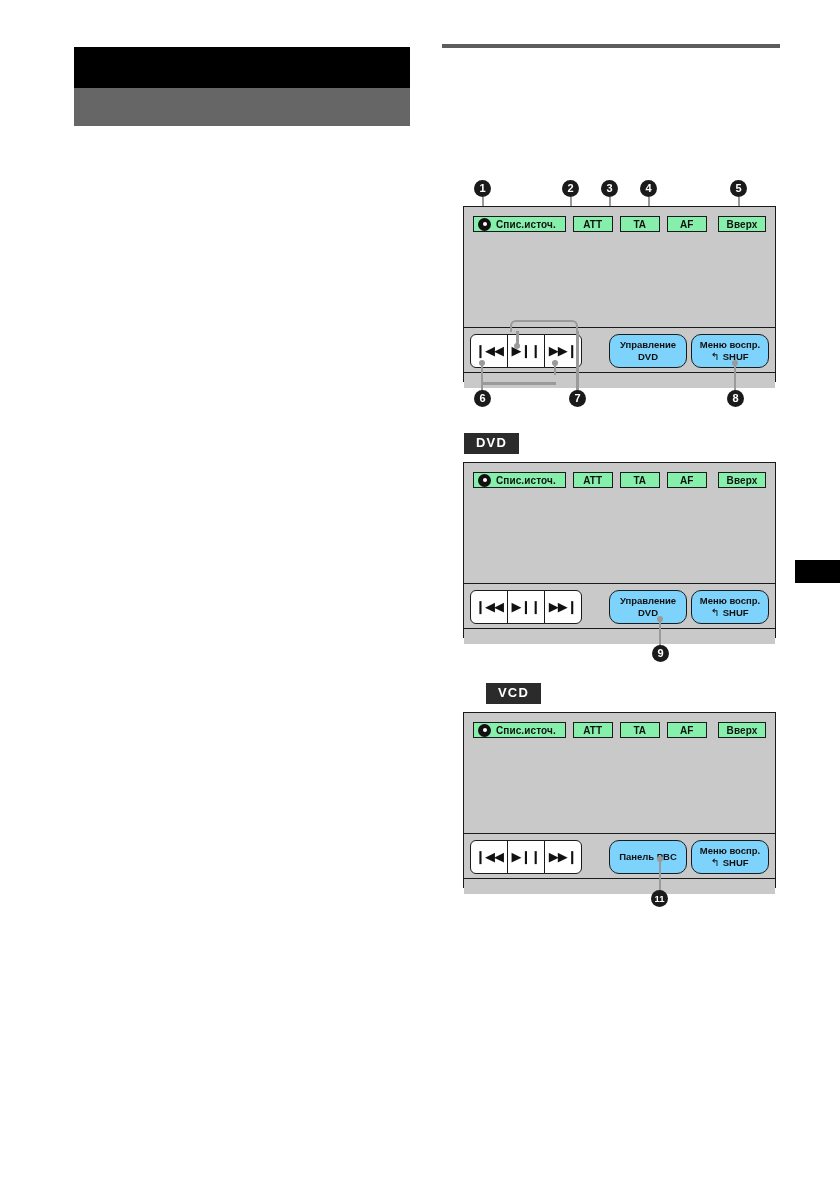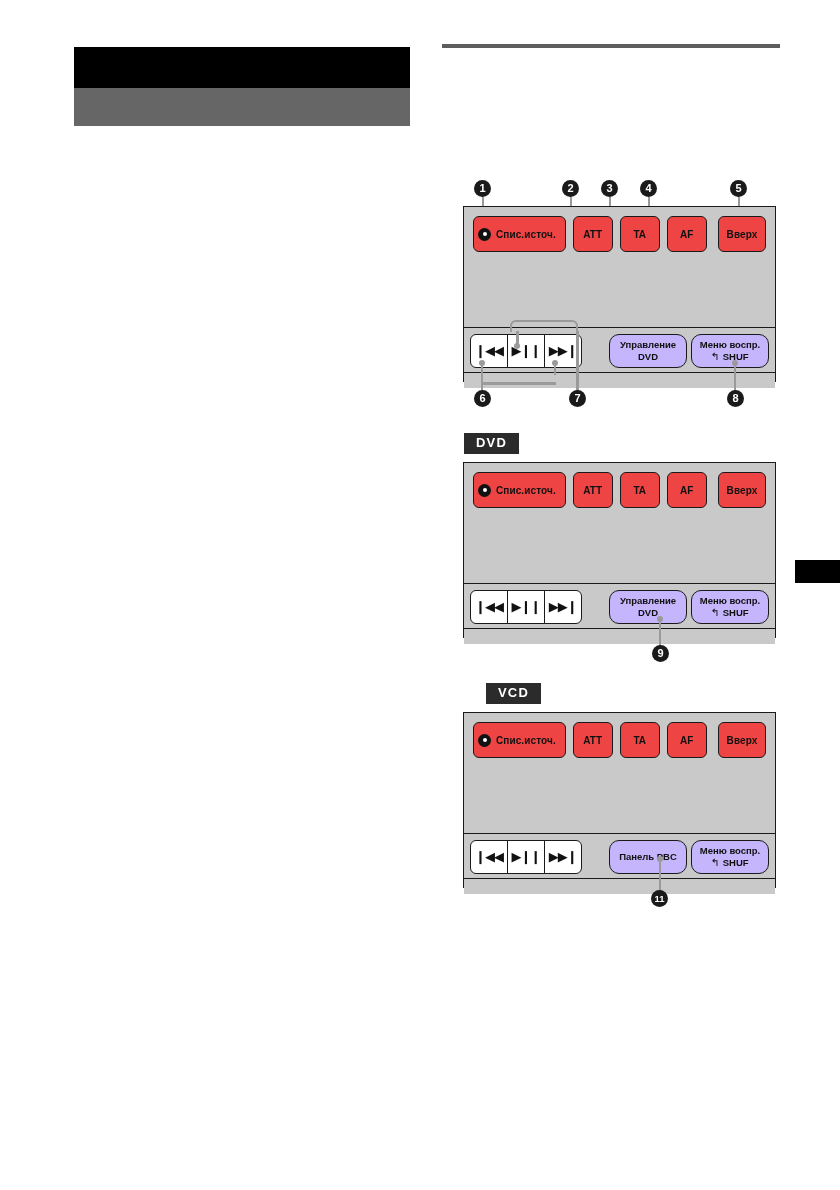--- a/index.html
+++ b/index.html
@@ -97,24 +97,24 @@
     position: relative;
   }
   .panel-footer {
     height: 15px;
     box-sizing: border-box;
     background: #c9c9c9;
   }
 
   
   .skey {
-    background: #ef4444;
+    background: #86efac;
     border: 1.2px solid #1a1a1a;
-    border-radius: 6px;
-    height: 36px;
+    border-radius: 0;
+    height: 16px;
     box-sizing: border-box;
     display: flex;
     align-items: center;
     justify-content: center;
     font-size: 10px;
     font-weight: bold;
     color: #111111;
     white-space: nowrap;
     padding: 0 7px;
     letter-spacing: 0.1px;
@@ -161,21 +161,21 @@
     font-size: 13px;
     letter-spacing: -1px;
     margin-right: -1.2px;
   }
   .tkey.rounded-l { border-radius: 6px 0 0 6px; }
   .tkey.rounded-r { border-radius: 0 6px 6px 0; }
   .tkey.play { border-radius: 0; }
 
   
   .fkey {
-    background: #c4b5fd;
+    background: #7dd3fc;
     border: 1.2px solid #1a1a1a;
     border-radius: 10px;
     height: 34px;
     box-sizing: border-box;
     display: flex;
     flex-direction: column;
     align-items: center;
     justify-content: center;
     font-size: 9.5px;
     font-weight: bold;

